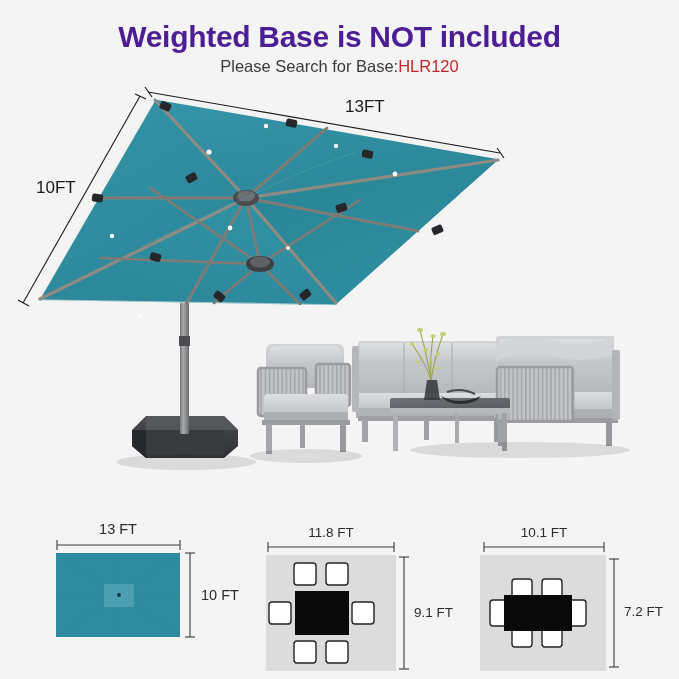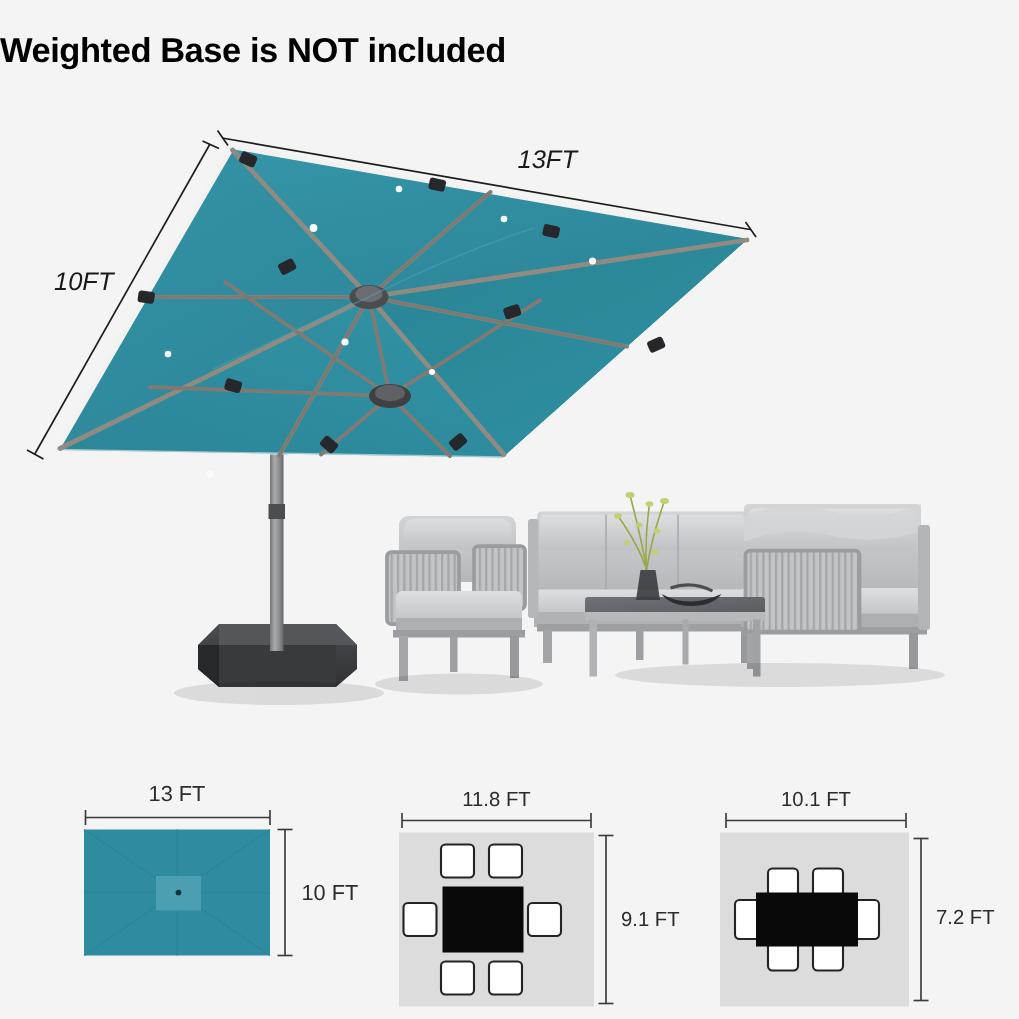--- a/index.html
+++ b/index.html
@@ -8,51 +8,55 @@
     font-family:"Liberation Sans", sans-serif;
     background:#f5f4f4;
     position:relative;
     overflow:hidden;
   }
   #stage { position:absolute; left:0; top:0; width:679px; height:679px; }
 
   
   .title {
     position:absolute; left:0; top:20px; width:679px;
-    font-size:23px; font-weight:bold; color:#000000;
+    text-align:center;
+    font-size:30px; font-weight:bold; color:#4c1d95;
     letter-spacing:-0.3px;
   }
   .subtitle {
     position:absolute; left:0; top:57px; width:679px;
     text-align:center;
     font-size:16.5px; color:#3a3a3a;
   }
   .subtitle .code { color:#c0272d; }
 
   
   .hero { position:absolute; left:0; top:78px; width:679px; height:420px; }
 
   
   .dimlabel {
-    position:absolute; font-size:17px; color:#1a1a1a; white-space:nowrap;font-style:italic;
+    position:absolute; font-size:17px; color:#1a1a1a; white-space:nowrap;
   }
   .lbl-10ft { left:36px; top:178px; }
   .lbl-13ft { left:345px; top:97px; }
 
   
   .diagrams { position:absolute; left:0; top:505px; width:679px; height:174px; }
   .dimtext { font-size:13.5px; fill:#2b2b2b; font-family:"Liberation Sans", sans-serif; }
   .dimtext-lg { font-size:14.5px; fill:#2b2b2b; font-family:"Liberation Sans", sans-serif; }
 </style>
 </head>
 <body>
 
 <div id="stage">
 
   <div class="title">Weighted Base is NOT included</div>
+  <div class="subtitle">
+    <span>Please Search for Base:</span><span class="code">HLR120</span>
+  </div>
 
   <svg class="hero" viewBox="0 0 679 420">
     <defs>
       <linearGradient id="gCanopyA" x1="0" y1="0" x2="0.6" y2="1">
         <stop offset="0" stop-color="#3796aa"></stop>
         <stop offset="1" stop-color="#2c8799"></stop>
       </linearGradient>
       <linearGradient id="gCanopyB" x1="0" y1="0" x2="1" y2="0.7">
         <stop offset="0" stop-color="#2e8d9f"></stop>
         <stop offset="1" stop-color="#27808f"></stop>

